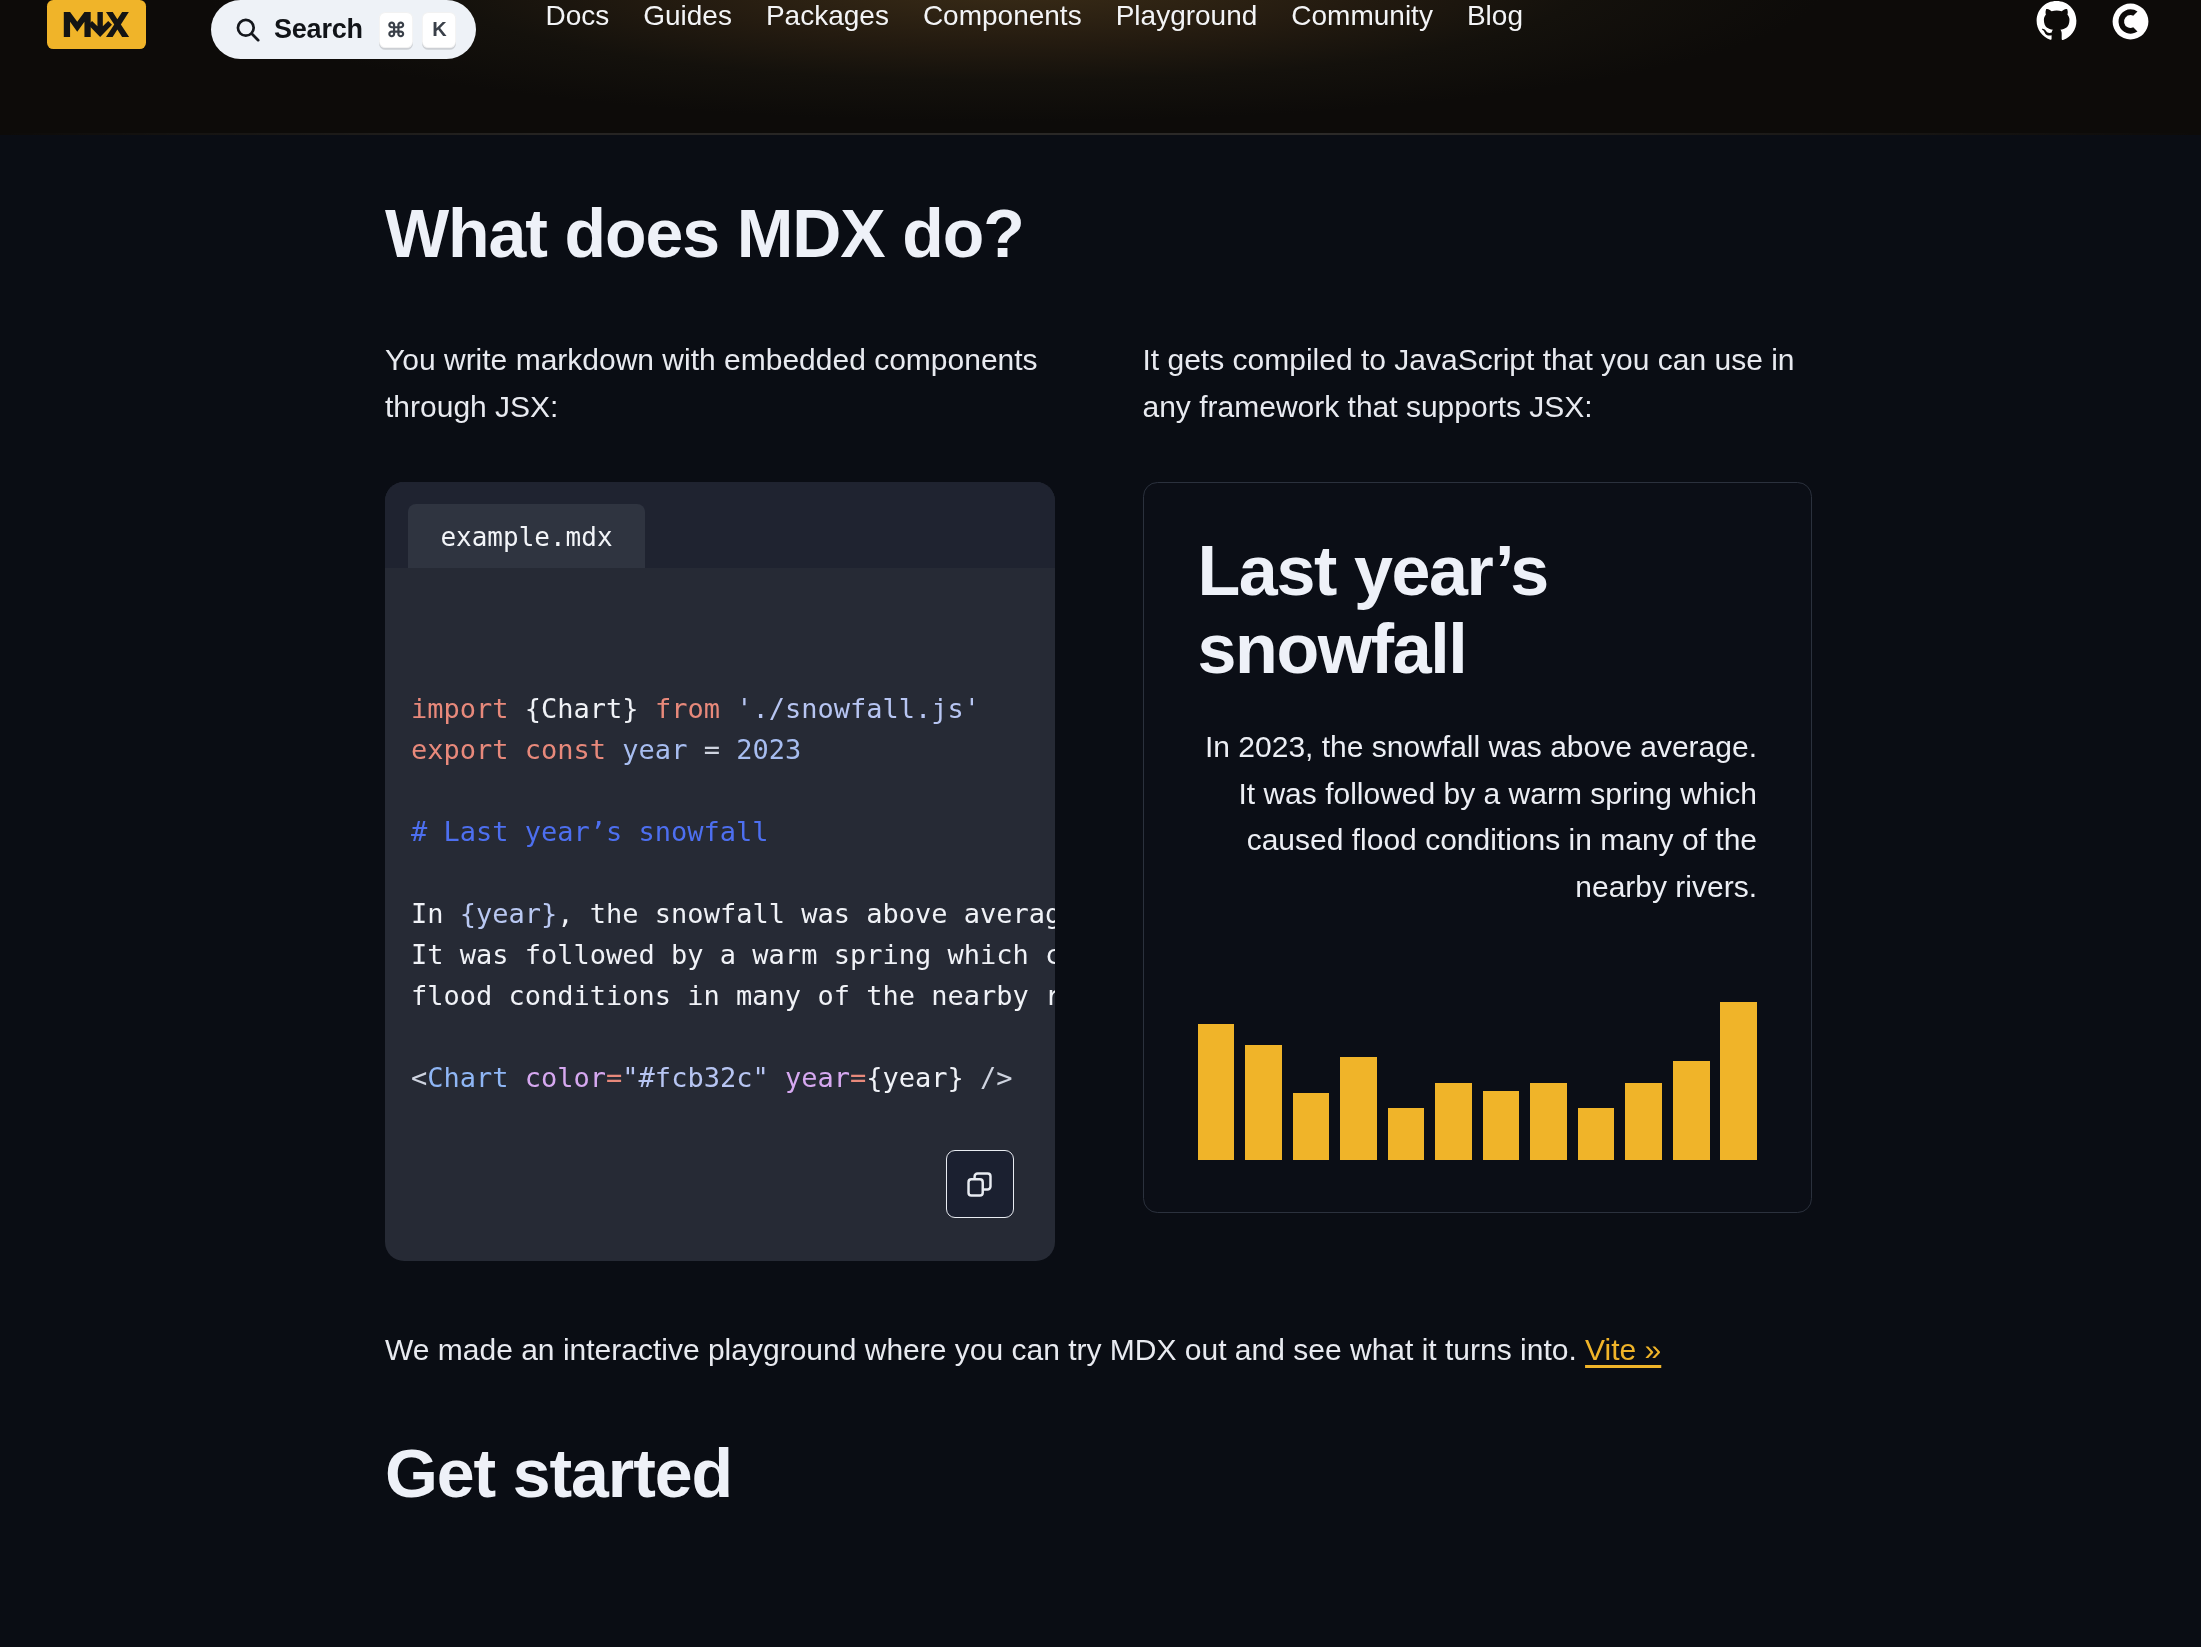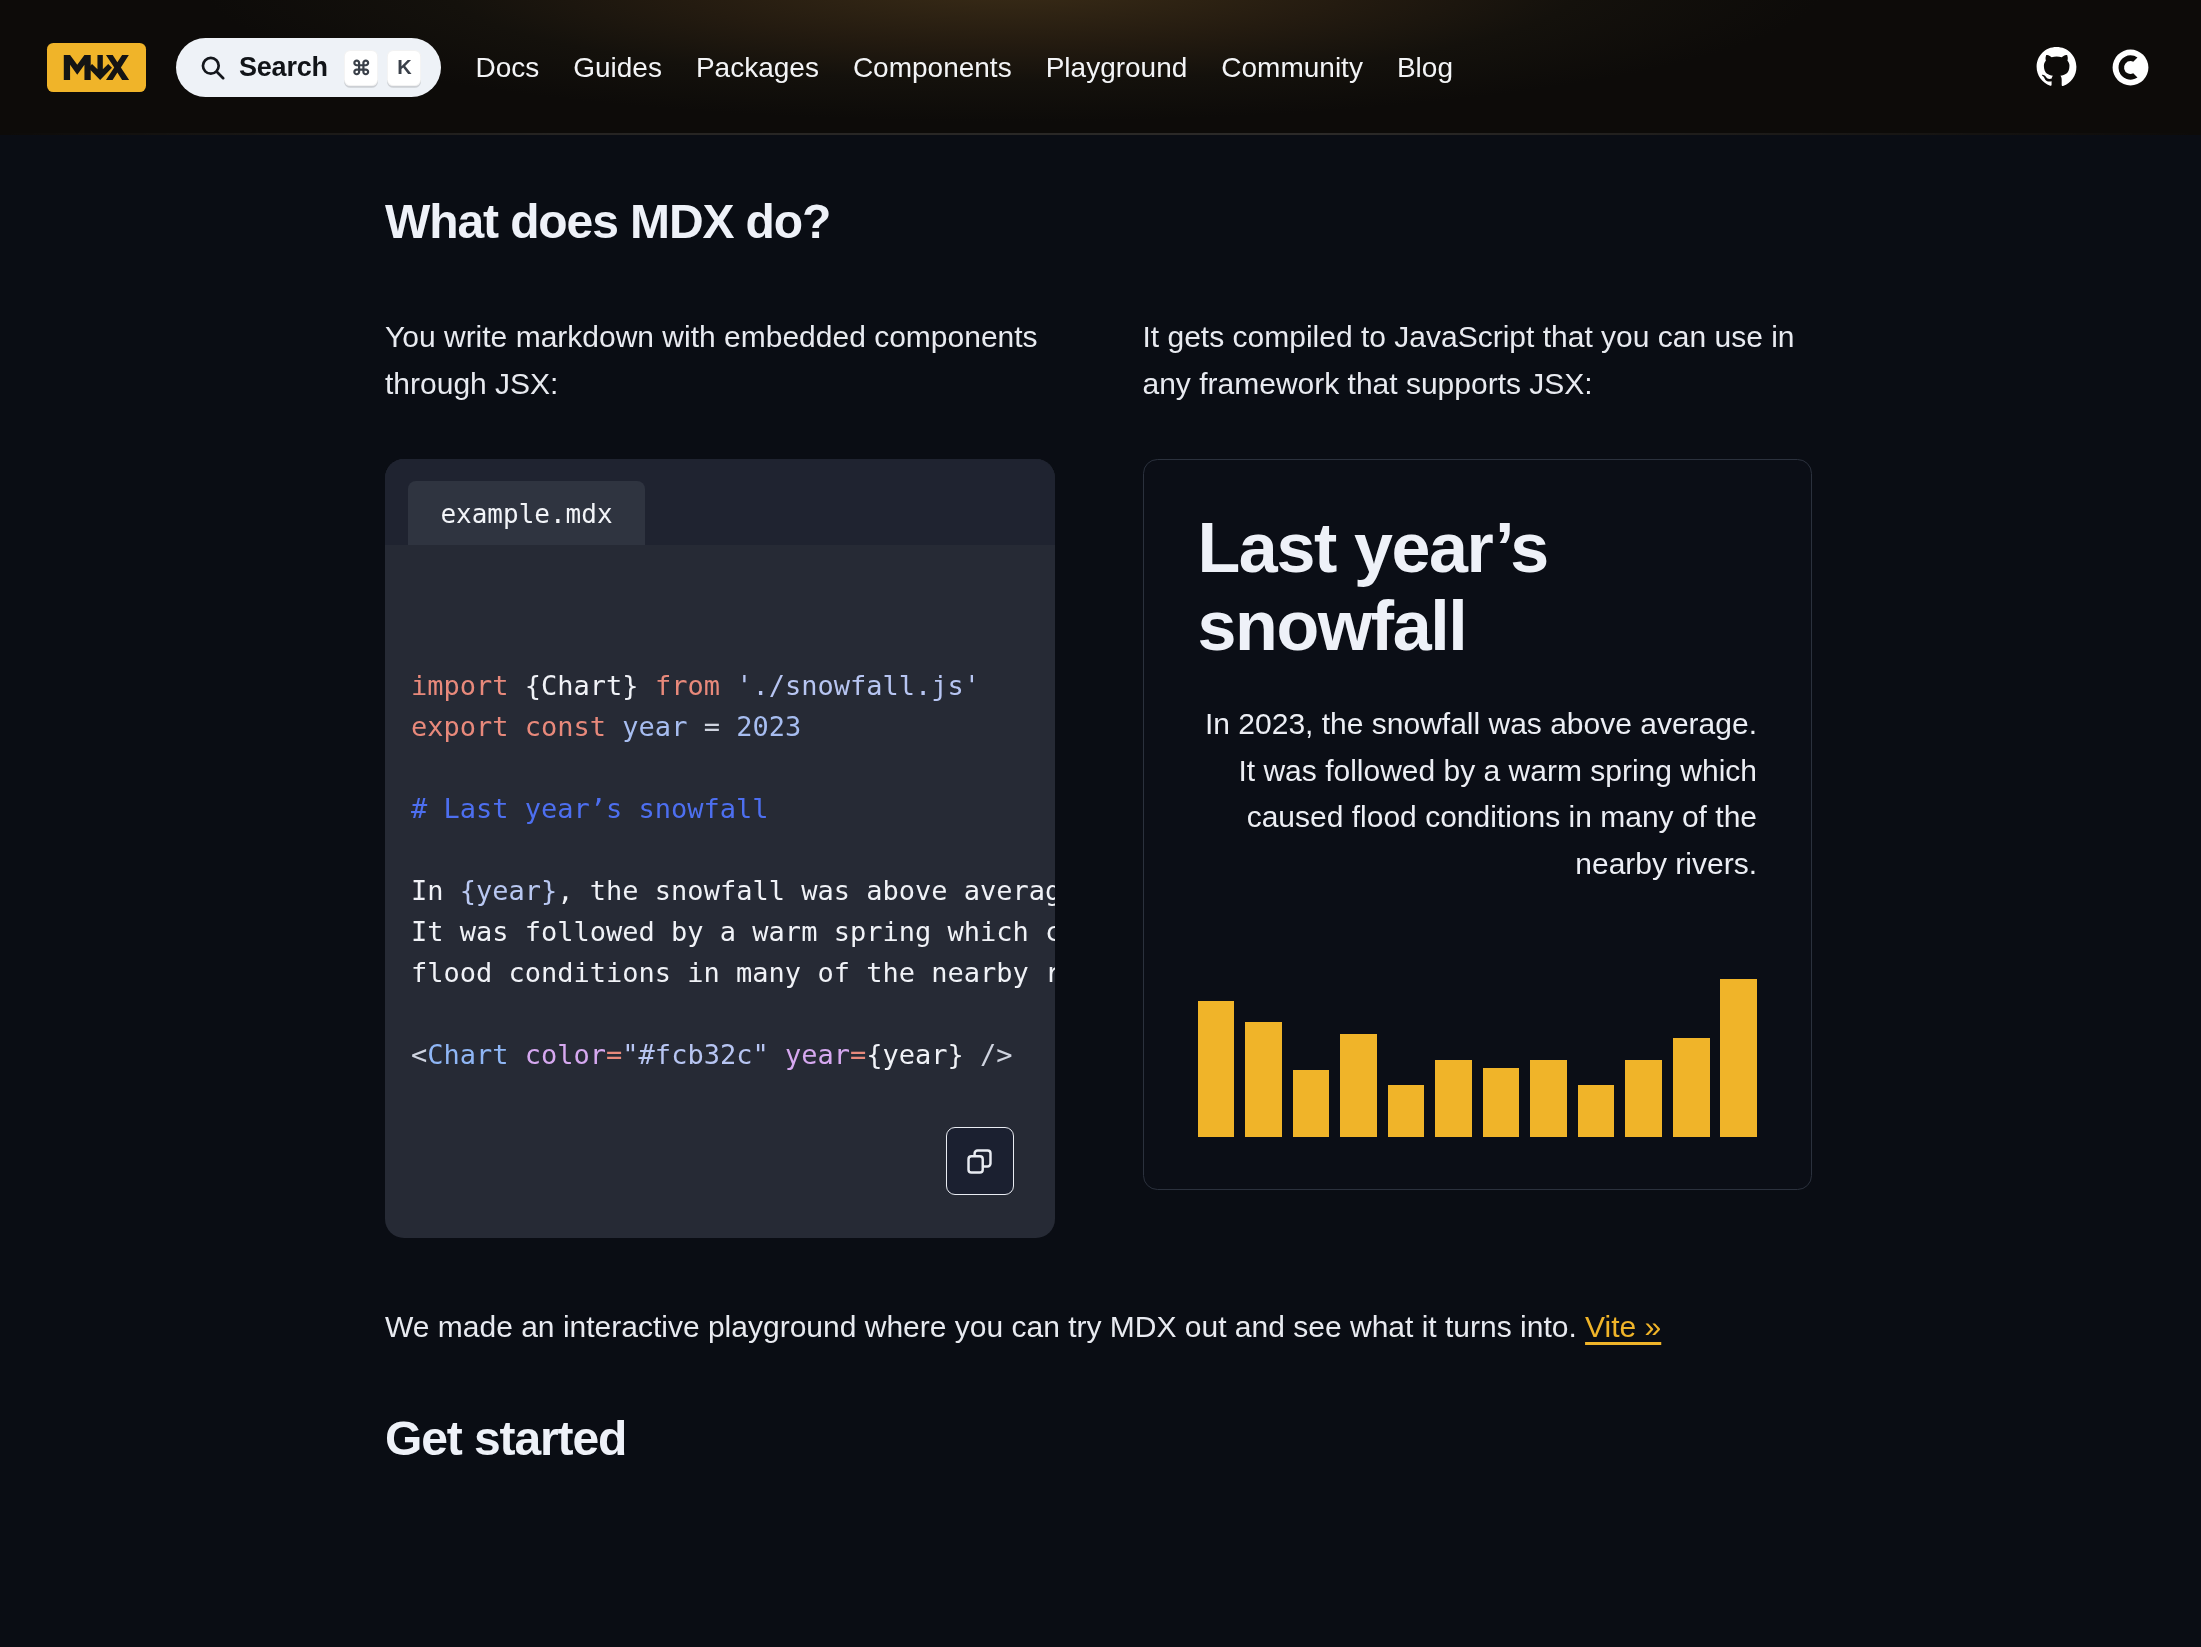--- a/index.html
+++ b/index.html
@@ -8,26 +8,27 @@
     background:#0a0d14;
     font-family:"Liberation Sans", sans-serif;
     overflow:hidden;
   }
 
   
   .nav {
     position:relative;
     height:135px;
     display:flex;
-    align-items:center;
+    align-items:flex-start;
     padding:0 50px 0 47px;
     background:
       radial-gradient(ellipse 810px 135px at 46% -10%, #3a2c17 0%, #241b10 42%, #14110c 70%, #0d0b09 100%),
       linear-gradient(180deg,#2a2018 0%, #14110d 60%, #0c0a09 100%);
     overflow:hidden;
+    gap:35px;
   }
   .nav::after{
     content:"";
     position:absolute; left:0; right:0; bottom:0; height:1.8px;
     background:linear-gradient(90deg, rgba(255,255,255,0) 0%, rgba(255,255,255,.10) 25%, rgba(255,255,255,.13) 60%, rgba(255,255,255,0) 100%);
   }
   .logo {
     width:99px; height:49px;
     background:#f0b429;
     border-radius:6.3px;
@@ -70,21 +71,21 @@
   }
   .nav-spacer { flex:1; }
   .nav-icons { display:flex; align-items:center; gap:31px; }
   .nav-icons .ic { width:43px; height:43px; display:block; cursor:pointer; }
 
   
   .page { padding:0 0 0 0; }
   .wrap { max-width:1962px; margin:0 auto; padding:0 270px 0 265px; }
 
   h2.section {
-    font-size:48px;
+    font-size:68px;
     font-weight:700;
     color:#eef1f8;
     letter-spacing:-1.1px;
     margin-top:59px;
   }
 
   .cols {
     display:flex;
     gap:88px;
     margin-top:65px;

